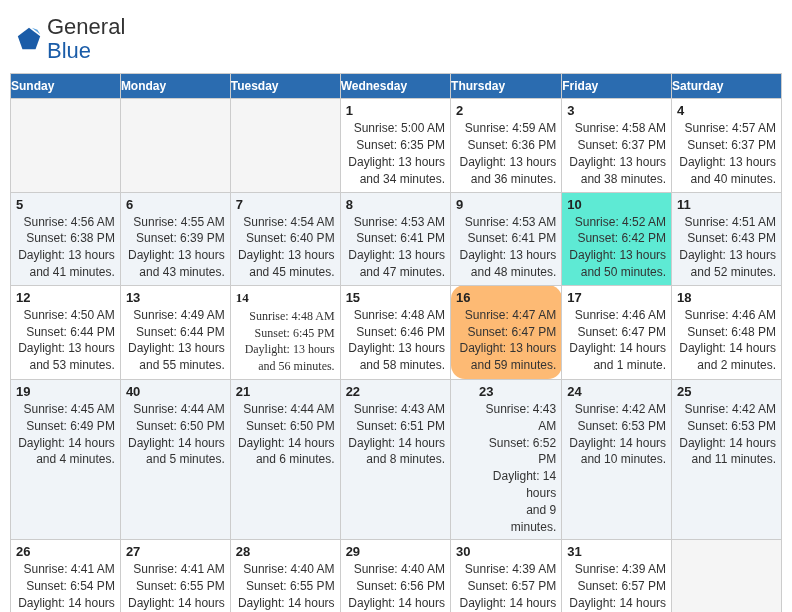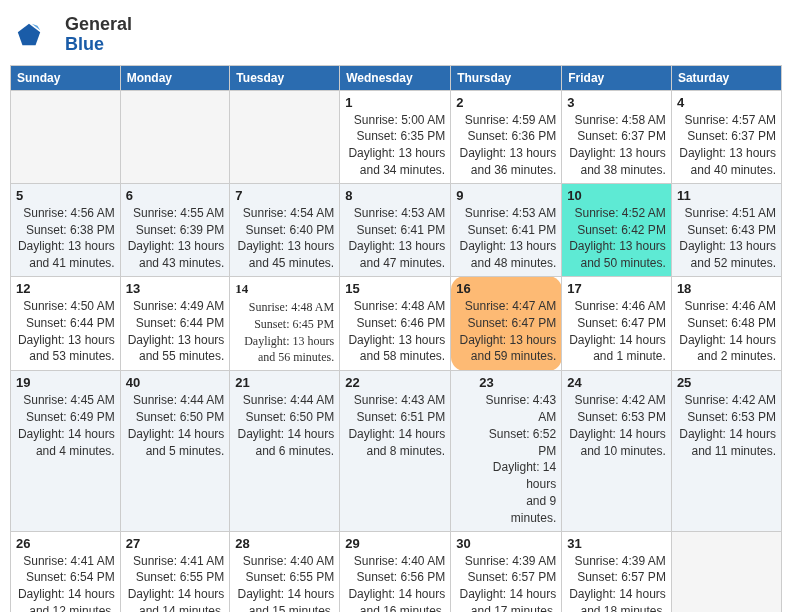--- a/index.html
+++ b/index.html
@@ -16,25 +16,24 @@
       align-items: flex-start;
       margin-bottom: 10px;
       padding: 5px 5px 0 5px;
     }
     .logo {
       display: flex;
       align-items: center;
       gap: 4px;
     }
     .logo-text {
-      font-size: 18px;
-      font-weight: bold;
+      font-size: 22px;
+      font-weight: normal;
       color: #333;
       line-height: 1.1;
-      margin-left: 18px;
     }
     .logo-text span {
       color: #1a5ca8;
     }
     .logo-icon {
       width: 28px;
       height: 28px;
     }
     .title-section {
       text-align: right;
@@ -51,21 +50,21 @@
     }
     .calendar {
       width: 100%;
       border-collapse: collapse;
       font-size: 11px;
     }
     .calendar th {
       background-color: #2b6cb0;
       color: #fff;
       text-align: left;
-      padding: 5px 6px;
+      padding: 5px 0;
       font-size: 12px;
       font-weight: bold;
       border: 1px solid #ccc;
     }
     .calendar td {
       vertical-align: top;
       border: 1px solid #ccc;
       padding: 4px 5px;
       height: 88px;
       width: 113px;

